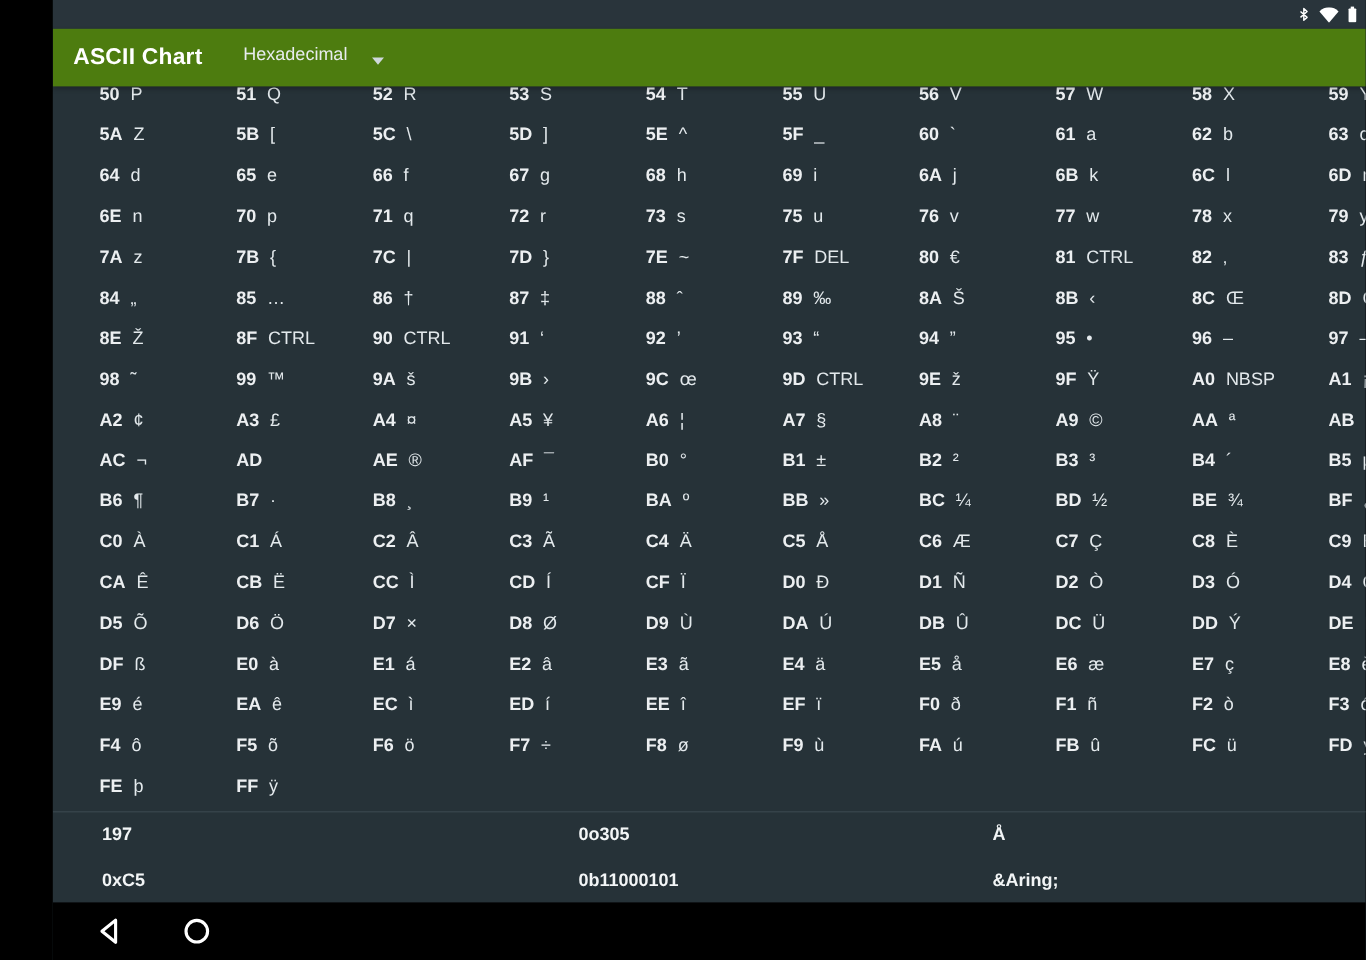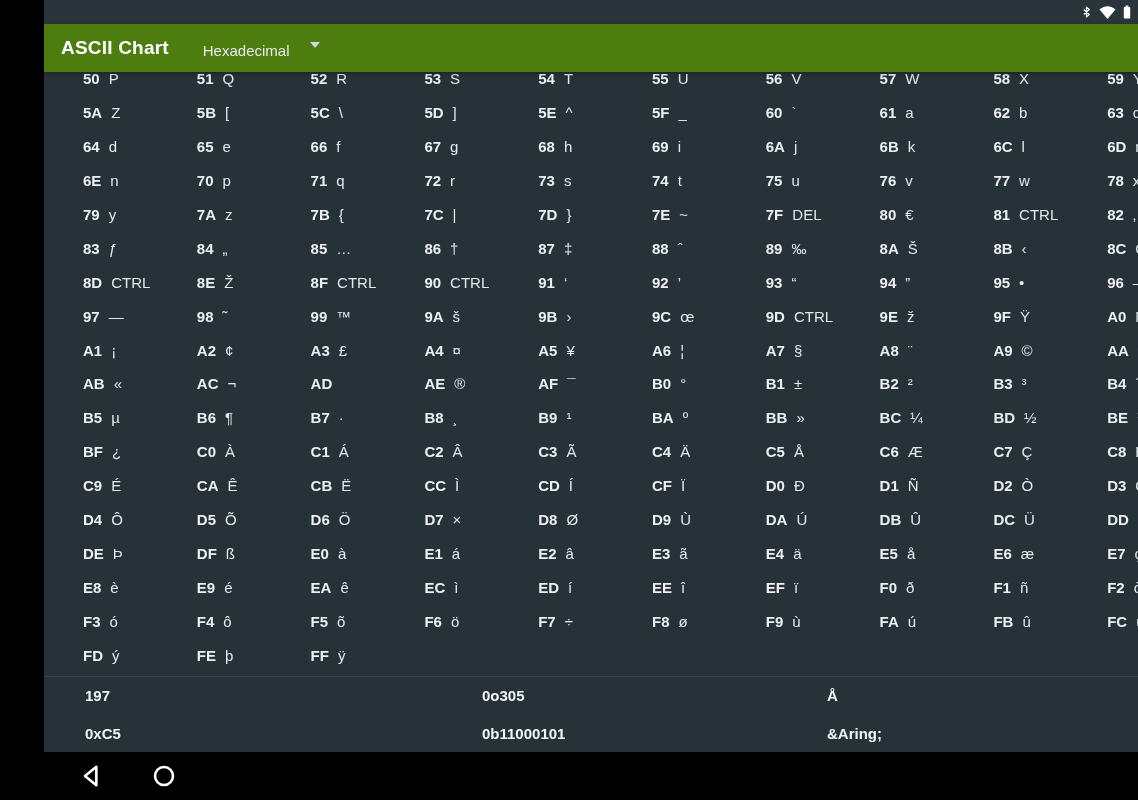--- a/index.html
+++ b/index.html
@@ -10,21 +10,21 @@
   .status-bar{position:absolute;top:0;left:0;right:0;height:24px;background:#29343b;
               display:flex;align-items:center;justify-content:flex-end;gap:7px;padding:0 9px;box-sizing:border-box;}
   .status-bar svg{display:block;}
   .status-time{font-size:13.5px;color:#fff;letter-spacing:.3px;}
 
   
   .app-bar{position:absolute;top:24px;left:0;right:0;height:48px;background:#4d7c0f;
            display:flex;align-items:center;padding:18px 17px;box-sizing:border-box;
            box-shadow:0 2px 4px rgba(0,0,0,.25);z-index:3;}
   .app-title{font-size:19px;font-weight:bold;color:#fff;letter-spacing:.2px;}
-  .spinner{margin-left:34px;display:flex;align-items:flex-start;gap:20px;font-size:15px;color:#e7ecee;cursor:pointer;height:100%;}
+  .spinner{margin-left:34px;display:flex;align-items:flex-end;gap:20px;font-size:15px;color:#e7ecee;cursor:pointer;height:100%;}
   .caret{width:0;height:0;border-left:5px solid transparent;border-right:5px solid transparent;border-top:6px solid #cfd8dc;}
   .overflow{margin-left:auto;display:flex;flex-direction:column;align-items:center;justify-content:center;
             width:40px;height:48px;cursor:pointer;}
   .overflow .dot{width:4px;height:4px;border-radius:50%;background:#fff;margin:1.6px 0;}
 
   
   .content{position:absolute;top:72px;left:0;right:0;height:604px;overflow:hidden;padding-left:16px;}
   .grid{display:grid;grid-template-columns:repeat(10,113.8px);grid-auto-rows:33.9px;margin-top:-10px;}
   .cell{display:flex;align-items:center;padding-left:23px;box-sizing:border-box;font-size:15px;cursor:pointer;}
   .cell .code{font-weight:bold;color:#eceff1;margin-right:9px;}
@@ -212,24 +212,20 @@
           <span class="code">71</span>
           <span class="char">q</span>
         </div>
         <div class="cell">
           <span class="code">72</span>
           <span class="char">r</span>
         </div>
         <div class="cell">
           <span class="code">73</span>
           <span class="char">s</span>
-        </div>
-        <div class="cell">
-          <span class="code">74</span>
-          <span class="char">t</span>
         </div>
         <div class="cell">
           <span class="code">75</span>
           <span class="char">u</span>
         </div>
         <div class="cell">
           <span class="code">76</span>
           <span class="char">v</span>
         </div>
         <div class="cell">

